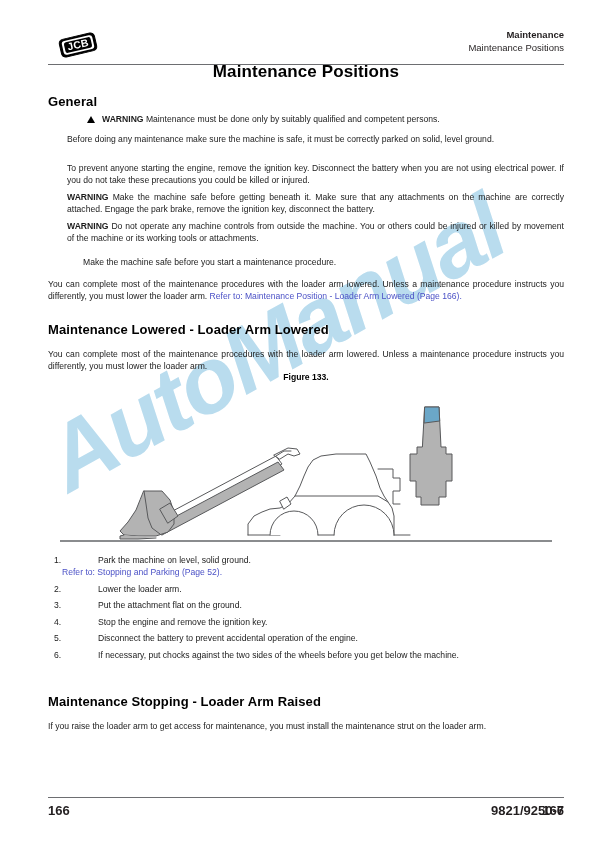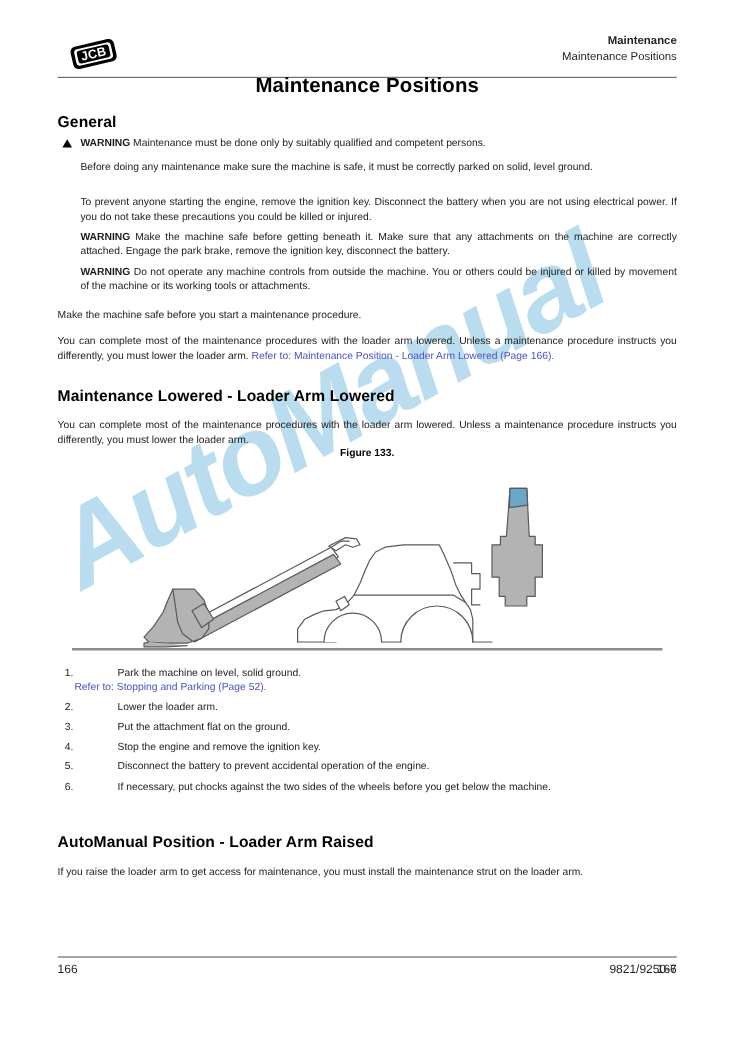--- a/index.html
+++ b/index.html
@@ -114,21 +114,21 @@
     letter-spacing: 0.1px;
   }
 
   p.body {
     margin: 0;
     font-size: 8.6px;
     line-height: 1.43;
     text-align: justify;
     color: #1b1b1b;
   }
-  p.body.nojust { text-align: left; }
+  p.body.nojust { text-align: left; margin-left: 35px; }
 
   .warn-label { font-weight: bold; }
 
   .tri {
     display: inline-block;
     width: 0; height: 0;
     border-left: 4.2px solid transparent;
     border-right: 4.2px solid transparent;
     border-bottom: 7.4px solid #000;
     vertical-align: -0.5px;
@@ -188,22 +188,22 @@
     background: #6d6e71;
     z-index: 3;
   }
   .footer {
     position: absolute;
     left: 48px;
     top: 803px;
     width: 516px;
     height: 14px;
     z-index: 3;
-    font-size: 10px;
-    font-weight: normal;
+    font-size: 13px;
+    font-weight: bold;
     color: #231f20;
   }
   .footer .fl { position: absolute; left: 0; top: 0; }
   .footer .fc { position: absolute; left: 0; top: 0; width: 516px; text-align: right; }
   .footer .fr { position: absolute; right: 0; top: 0; }
 </style>
 </head>
 <body>
 
 <div class="page">
@@ -350,21 +350,21 @@
       <div class="li" style="margin-bottom:4px;">
         <span class="num">5.</span>
         <span class="txt">Disconnect the battery to prevent accidental operation of the engine.</span>
       </div>
       <div class="li" style="margin-bottom:4px;">
         <span class="num">6.</span>
         <span class="txt">If necessary, put chocks against the two sides of the wheels before you get below the machine.</span>
       </div>
     </div>
 
-    <h2 class="section blk" style="top:694px;">AutoManual Position - Loader Arm Raised</h2>
+    <h2 class="section blk" style="top:694px;">Maintenance Stopping - Loader Arm Raised</h2>
 
     <div class="blk" style="top:720px;">
       <p class="body">If you raise the loader arm to get access for maintenance, you must install the maintenance strut on the loader arm.</p>
     </div>
 
   </div>
 
   <div class="footer-rule"></div>
   <div class="footer">
     <span class="fl">166</span>

